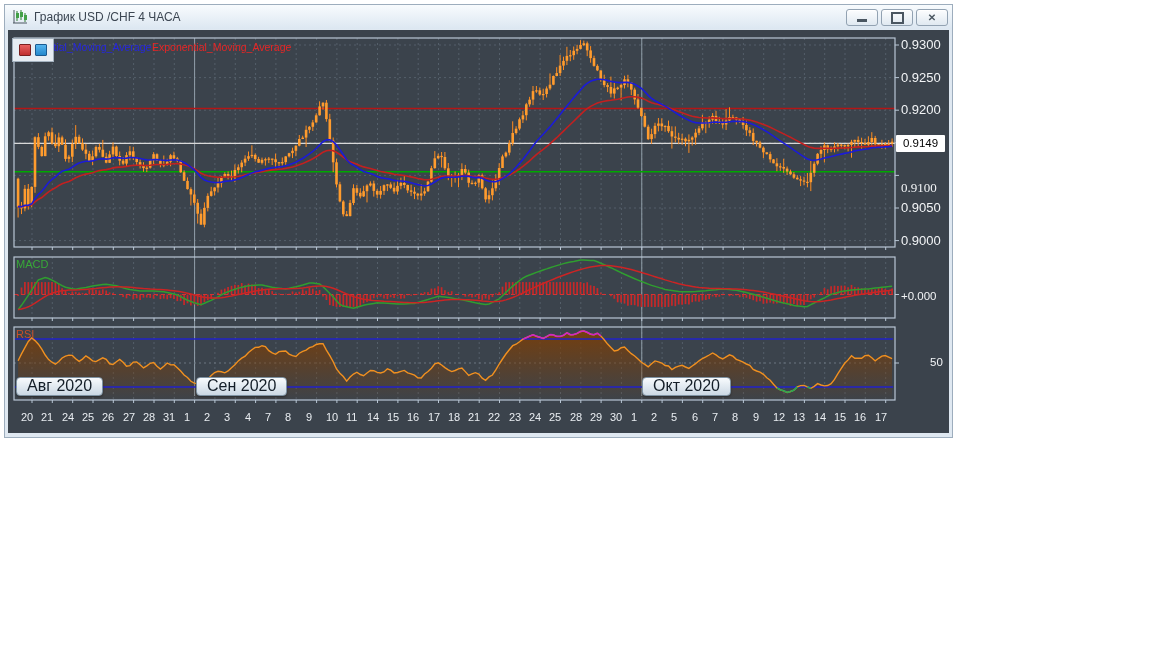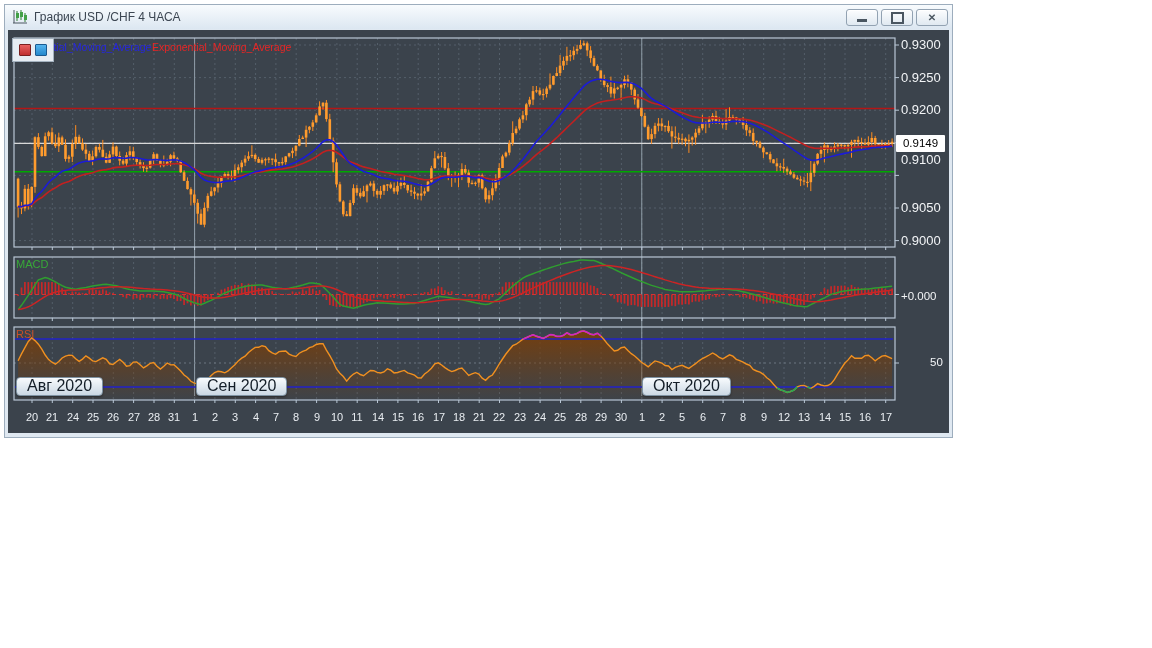--- a/index.html
+++ b/index.html
@@ -17,21 +17,21 @@
   .glyph-min{width:10px;height:3px;background:#4a5661;margin-top:6px;}
   .glyph-restore{width:9px;height:8px;border:2px solid #4a5661;}
   .glyph-close{font-size:10px;font-weight:bold;color:#4a5661;line-height:10px;}
   .client{position:absolute;left:3px;top:25px;width:941px;height:403px;background:#3b434c;}
   
   #chart-svg{position:absolute;left:0;top:0;z-index:20;pointer-events:none;}
   .labels{position:absolute;left:0;top:0;width:1152px;height:648px;z-index:30;pointer-events:none;}
   .price-tick{position:absolute;font-size:13px;color:#f2f4f6;}
   .price-tag{position:absolute;left:896px;width:49px;height:17px;background:#ffffff;color:#000000;
              font-size:11.5px;text-align:center;line-height:17px;border-radius:1px;}
-  .x-label{position:absolute;width:22px;text-align:center;font-size:11px;color:#e9edf1;}
+  .x-label{position:absolute;width:22px;text-align:left;font-size:11px;color:#e9edf1;}
   .ind-label{position:absolute;font-size:11px;}
   .axis-side{position:absolute;font-size:11.5px;color:#f2f4f6;}
   .month-tab{position:absolute;top:377px;height:17px;line-height:16px;padding:0 10px;font-size:16px;
              color:#141e28;border:1px solid #7e92a2;border-radius:4px;
              background:linear-gradient(#f8fbfd,#cbd8e4);box-shadow:0 1px 2px rgba(0,0,0,.35);}
   .legend-panel{position:absolute;left:12px;top:38px;width:40px;height:22px;background:#e7edf3;
                 border:1px solid #a4b2bf;z-index:31;display:flex;align-items:center;justify-content:center;gap:4px;}
   .legend-sq{width:10px;height:10px;border-radius:1px;}
   .sq-red{background:linear-gradient(#e86060,#c03030);border:1px solid #7a2020;}
   .sq-blue{background:linear-gradient(#55b4ee,#2488cc);border:1px solid #1a5a90;}
@@ -1211,21 +1211,21 @@
     <span class="axis-side" style="left:901px;top:290px;">+0.000</span>
     <span class="axis-side" style="left:901px;top:356px;padding-left:29px;">50</span>
     <div class="price-tag" style="top:135px;">0.9149</div>
     <div class="month-tab" style="left:16px;">Авг 2020</div>
     <div class="month-tab" style="left:196px;">Сен 2020</div>
     <div class="month-tab" style="left:642px;">Окт 2020</div>
     <div id="price-ticks">
         <span class="price-tick" style="left: 901px; top: 37px;">0.9300</span>
         <span class="price-tick" style="left: 901px; top: 70px;">0.9250</span>
         <span class="price-tick" style="left: 901px; top: 102px;">0.9200</span>
-        <span class="price-tick" style="left: 901px; top: 152px;">0.9100</span>
+        <span class="price-tick" style="left: 901px; top: 180px; font-family: Liberation Serif, serif;">0.9100</span>
         <span class="price-tick" style="left: 901px; top: 200px;">0.9050</span>
         <span class="price-tick" style="left: 901px; top: 233px;">0.9000</span>
       </div>
     <div id="x-labels">
         <span class="x-label" style="left: 21px; top: 411px;">20</span>
         <span class="x-label" style="left: 41px; top: 411px;">21</span>
         <span class="x-label" style="left: 62px; top: 411px;">24</span>
         <span class="x-label" style="left: 82px; top: 411px;">25</span>
         <span class="x-label" style="left: 102px; top: 411px;">26</span>
         <span class="x-label" style="left: 123px; top: 411px;">27</span>

